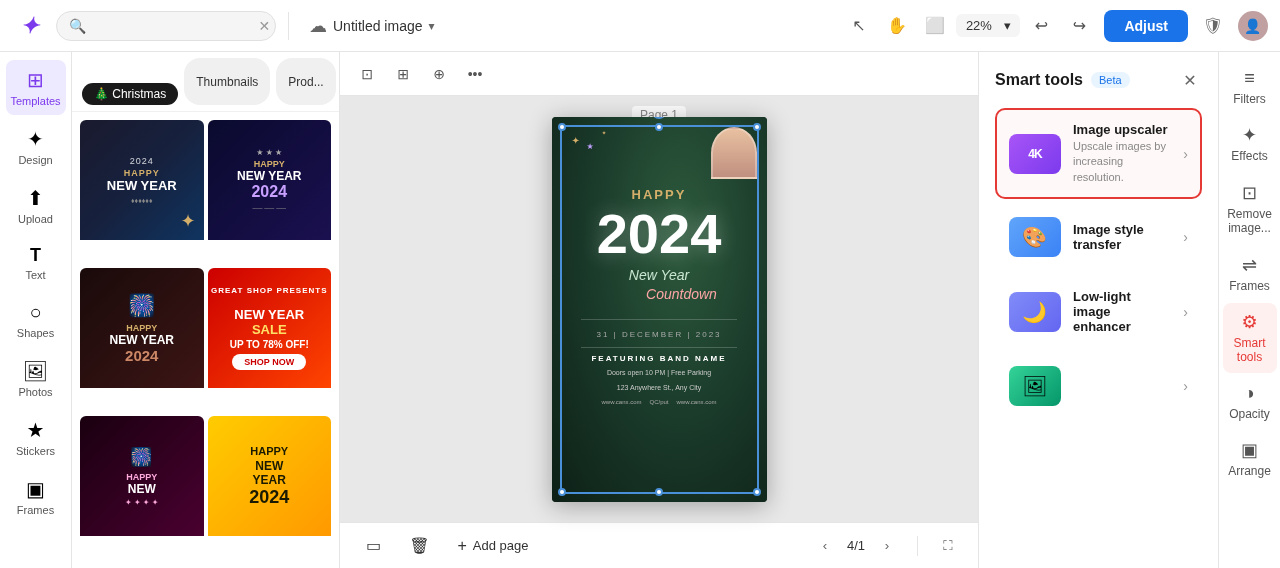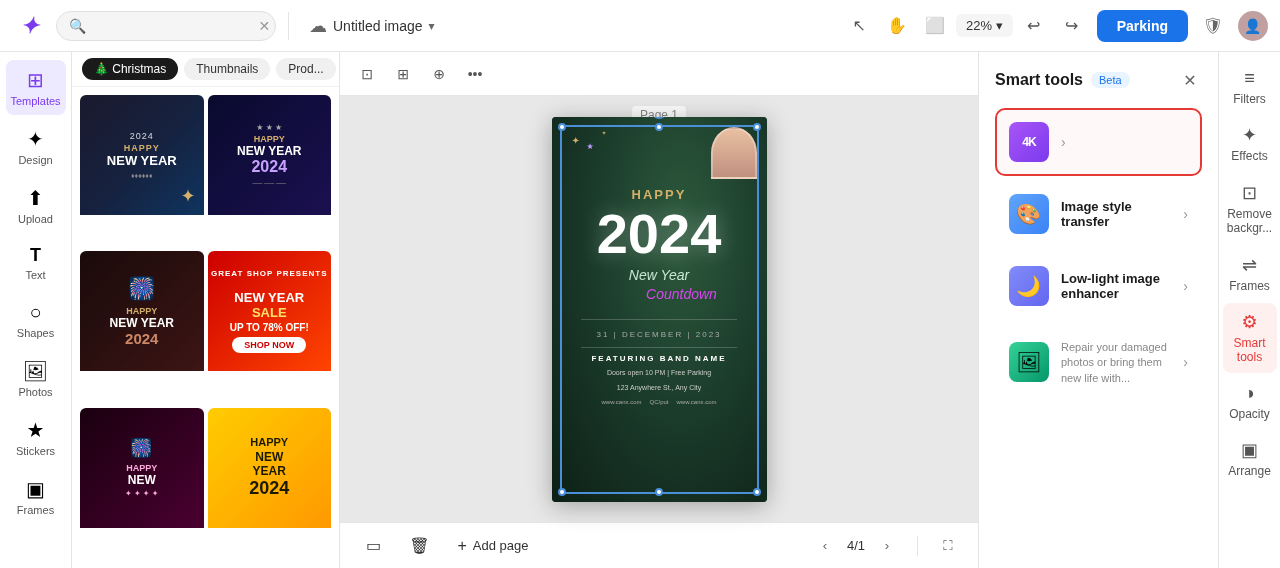--- a/index.html
+++ b/index.html
@@ -11,42 +11,42 @@
     .topbar-search input { border: none; background: transparent; outline: none; font-size: 13px; color: #333; width: 160px; }
     .topbar-search-clear { cursor: pointer; color: #999; font-size: 14px; }
     .topbar-divider { width: 1px; height: 28px; background: #e5e5e5; margin: 0 4px; }
     .topbar-doc { display: flex; align-items: center; gap: 6px; padding: 0 8px; }
     .topbar-cloud { color: #666; font-size: 18px; }
     .topbar-doc-name { font-size: 14px; color: #333; font-weight: 500; }
     .topbar-doc-chevron { color: #666; font-size: 12px; }
     .topbar-spacer { flex: 1; }
     .topbar-tools { display: flex; align-items: center; gap: 4px; }
     .topbar-tool-btn { width: 34px; height: 34px; display: flex; align-items: center; justify-content: center; border-radius: 6px; cursor: pointer; color: #555; font-size: 16px; border: none; background: transparent; }
-    .zoom-control { display: flex; align-items: center; gap: 4px; background: #f5f5f5; border-radius: 6px; padding: 4px 10px; font-size: 13px; cursor: pointer; color: #333; border: none; }
+    .zoom-control { display: flex; align-items: center; gap: 12px; background: #f5f5f5; border-radius: 6px; padding: 4px 10px; font-size: 13px; cursor: pointer; color: #333; border: none; }
     .export-btn { background: #1a73e8; color: #fff; border: none; border-radius: 8px; padding: 8px 20px; font-size: 14px; font-weight: 600; cursor: pointer; }
     .shield-btn { width: 34px; height: 34px; display: flex; align-items: center; justify-content: center; cursor: pointer; color: #666; }
     .avatar { width: 30px; height: 30px; border-radius: 50%; background: #c0a0a0; overflow: hidden; cursor: pointer; display: flex; align-items: center; justify-content: center; font-size: 14px; }
 
     
     .main { display: flex; flex: 1; overflow: hidden; }
 
     
     .left-sidebar { width: 72px; background: #fff; border-right: 1px solid #e5e5e5; display: flex; flex-direction: column; align-items: center; padding: 8px 0; gap: 4px; flex-shrink: 0; }
     .sidebar-item { display: flex; flex-direction: column; align-items: center; gap: 3px; padding: 8px 6px; border-radius: 8px; cursor: pointer; width: 60px; }
     .sidebar-item.active { background: #ede9fe; color: #7c3aed; }
     .sidebar-item .icon { font-size: 20px; }
     .sidebar-item .label { font-size: 11px; color: #555; text-align: center; }
     .sidebar-item.active .label { color: #7c3aed; }
 
     
     .templates-panel { width: 268px; background: #fff; border-right: 1px solid #e5e5e5; display: flex; flex-direction: column; flex-shrink: 0; overflow: hidden; }
     .category-chips { display: flex; gap: 6px; padding: 6px 10px; overflow-x: auto; border-bottom: 1px solid #f0f0f0; flex-shrink: 0; }
     .category-chips::-webkit-scrollbar { display: none; }
     .chip { display: flex; align-items: center; gap: 4px; background: #f0f0f0; border-radius: 16px; padding: 4px 12px; font-size: 12px; white-space: nowrap; cursor: pointer; border: none; color: #333; }
-    .chip.active { background: #1a1a1a; color: #fff; }
+    .chip.active { background: #1a1a1a; color: #fff; margin-top: 25px; }
     .templates-grid { display: grid; grid-template-columns: 1fr 1fr; gap: 4px; padding: 8px; overflow-y: auto; flex: 1; }
     .template-card { border-radius: 6px; overflow: hidden; cursor: pointer; position: relative; }
 
     
     .tpl-1 { background: linear-gradient(135deg, #1a1a2e 0%, #16213e 50%, #0f3460 100%); height: 120px; display: flex; flex-direction: column; align-items: center; justify-content: center; color: #fff; font-size: 10px; text-align: center; position: relative; overflow: hidden; }
     .tpl-2 { background: linear-gradient(135deg, #0a0a2e 0%, #1a1050 100%); height: 120px; display: flex; flex-direction: column; align-items: center; justify-content: center; color: #fff; font-size: 10px; text-align: center; }
     .tpl-3 { background: linear-gradient(135deg, #1a0a0a 0%, #3d1515 100%); height: 120px; display: flex; flex-direction: column; align-items: center; justify-content: center; color: #fff; font-size: 10px; text-align: center; }
     .tpl-4 { background: linear-gradient(135deg, #cc0000 0%, #ff4400 100%); height: 120px; display: flex; flex-direction: column; align-items: center; justify-content: center; color: #fff; font-size: 11px; text-align: center; font-weight: bold; }
     .tpl-5 { background: linear-gradient(135deg, #1a0010 0%, #4a0030 100%); height: 120px; display: flex; flex-direction: column; align-items: center; justify-content: center; color: #fff; font-size: 10px; text-align: center; }
     .tpl-6 { background: linear-gradient(135deg, #ffcc00 0%, #ff9900 100%); height: 120px; display: flex; flex-direction: column; align-items: center; justify-content: center; color: #1a1a00; font-size: 11px; text-align: center; font-weight: bold; }
@@ -86,21 +86,21 @@
 
     
     .smart-tools-panel { width: 240px; background: #fff; border-left: 1px solid #e5e5e5; padding: 16px; flex-shrink: 0; overflow-y: auto; }
     .smart-tools-header { display: flex; align-items: center; gap: 8px; margin-bottom: 16px; }
     .smart-tools-title { font-size: 16px; font-weight: 600; color: #1a1a1a; }
     .beta-badge { background: #e8f4ff; color: #1a73e8; font-size: 11px; padding: 2px 8px; border-radius: 10px; font-weight: 500; }
     .smart-tools-close { margin-left: auto; cursor: pointer; color: #666; font-size: 16px; border: none; background: transparent; width: 24px; height: 24px; display: flex; align-items: center; justify-content: center; border-radius: 4px; }
 
     .tool-item { display: flex; align-items: center; gap: 12px; padding: 12px; border-radius: 10px; cursor: pointer; margin-bottom: 4px; border: 2px solid transparent; transition: all 0.1s; }
     .tool-item.active { border-color: #e53935; background: #fff8f8; }
-    .tool-icon { width: 40px; height: 40px; border-radius: 8px; display: flex; align-items: center; justify-content: center; font-size: 20px; flex-shrink: 0; }
+    .tool-icon { width: 52px; height: 40px; border-radius: 8px; display: flex; align-items: center; justify-content: center; font-size: 20px; flex-shrink: 0; }
     .tool-icon.purple { background: linear-gradient(135deg, #a855f7, #7c3aed); }
     .tool-icon.blue { background: linear-gradient(135deg, #60a5fa, #3b82f6); }
     .tool-icon.indigo { background: linear-gradient(135deg, #818cf8, #6366f1); }
     .tool-icon.teal { background: linear-gradient(135deg, #34d399, #059669); }
     .tool-info { flex: 1; min-width: 0; }
     .tool-name { font-size: 13px; font-weight: 600; color: #1a1a1a; }
     .tool-desc { font-size: 11px; color: #888; line-height: 1.4; margin-top: 2px; }
     .tool-chevron { color: #999; font-size: 14px; flex-shrink: 0; }
 
     
@@ -142,21 +142,21 @@
     <button class="topbar-tool-btn">✋</button>
     <button class="topbar-tool-btn">⬜</button>
     <button class="zoom-control">
       <span>22%</span>
       <span>▾</span>
     </button>
     <button class="topbar-tool-btn">↩</button>
     <button class="topbar-tool-btn">↪</button>
   </div>
 
-  <button class="export-btn">Parking</button>
+  <button class="export-btn">Adjust</button>
   <div class="shield-btn">🛡</div>
   <div class="avatar">👤</div>
 </div>
 
 <div class="main">
 
   <div class="left-sidebar">
     <div class="sidebar-item active">
       <span class="icon">⊞</span>
       <span class="label">Templates</span>
@@ -281,21 +281,21 @@
         <span class="sparkle" style="top:22px;right:18px;font-size:6px;color:#c0a0ff;">✦</span>
 
         <div style="position:absolute;top:10px;right:10px;width:46px;height:52px;border-radius:50% 50% 0 0;background:linear-gradient(180deg,#e8c0a0,#c09080);overflow:hidden;z-index:3;border:2px solid rgba(255,255,255,0.3);"></div>
 
         <div class="design-content">
           <div style="height:50px;"></div>
           <div class="design-happy">HAPPY</div>
           <div class="design-year">2024</div>
           <div class="design-subtitle">
             <span style="display:block;font-size:14px;font-weight:300;color:#c8e6d0;font-style:italic;">New Year</span>
-            <span style="display:block;font-size:14px;font-weight:300;color:#d946ef;margin-left:45px;">Countdown</span>
+            <span style="display:block;font-size:14px;font-weight:300;color:#fca5a5;margin-left:45px;">Countdown</span>
           </div>
           <div style="width:80%;height:1px;background:rgba(255,255,255,0.2);margin:6px 0;"></div>
           <div class="design-dates">31  |  DECEMBER  |  2023</div>
           <div class="design-band">FEATURING BAND NAME</div>
           <div class="design-details">Doors open 10 PM  |  Free Parking</div>
           <div class="design-details">123 Anywhere St., Any City</div>
           <div class="design-footer">
             <span>www.canx.com</span>
             <span>QC/put</span>
             <span>www.canx.com</span>
@@ -335,20 +335,24 @@
 
   <div class="smart-tools-panel">
     <div class="smart-tools-header">
       <span class="smart-tools-title">Smart tools</span>
       <span class="beta-badge">Beta</span>
       <button class="smart-tools-close">✕</button>
     </div>
 
     <div class="tool-item active">
       <div class="tool-icon purple" style="font-size:12px;font-weight:900;color:#fff;letter-spacing:-1px;">4K</div>
+      <div class="tool-info">
+        <div class="tool-name">Image upscaler</div>
+        <div class="tool-desc">Upscale images by increasing resolution.</div>
+      </div>
       <span class="tool-chevron">›</span>
     </div>
 
     <div class="tool-item">
       <div class="tool-icon blue">🎨</div>
       <div class="tool-info">
         <div class="tool-name">Image style transfer</div>
       </div>
       <span class="tool-chevron">›</span>
     </div>
@@ -357,38 +361,37 @@
       <div class="tool-icon indigo">🌙</div>
       <div class="tool-info">
         <div class="tool-name">Low-light image enhancer</div>
       </div>
       <span class="tool-chevron">›</span>
     </div>
 
     <div class="tool-item">
       <div class="tool-icon teal">🖼</div>
       <div class="tool-info">
-        <div class="tool-desc">Repair your damaged photos or bring them new life with...</div>
       </div>
       <span class="tool-chevron">›</span>
     </div>
   </div>
 
   <div class="right-sidebar">
     <div class="right-item">
       <span class="icon">≡</span>
       <span class="label">Filters</span>
     </div>
     <div class="right-item">
       <span class="icon">✦</span>
       <span class="label">Effects</span>
     </div>
     <div class="right-item">
       <span class="icon">⊡</span>
-      <span class="label">Remove backgr...</span>
+      <span class="label">Remove image...</span>
     </div>
     <div class="right-item">
       <span class="icon">⇌</span>
       <span class="label">Frames</span>
     </div>
     <div class="right-item active" style="background:#fff0f0;">
       <span class="icon" style="color:#e53935;">⚙</span>
       <span class="label" style="color:#e53935;">Smart tools</span>
     </div>
     <div class="right-item">

